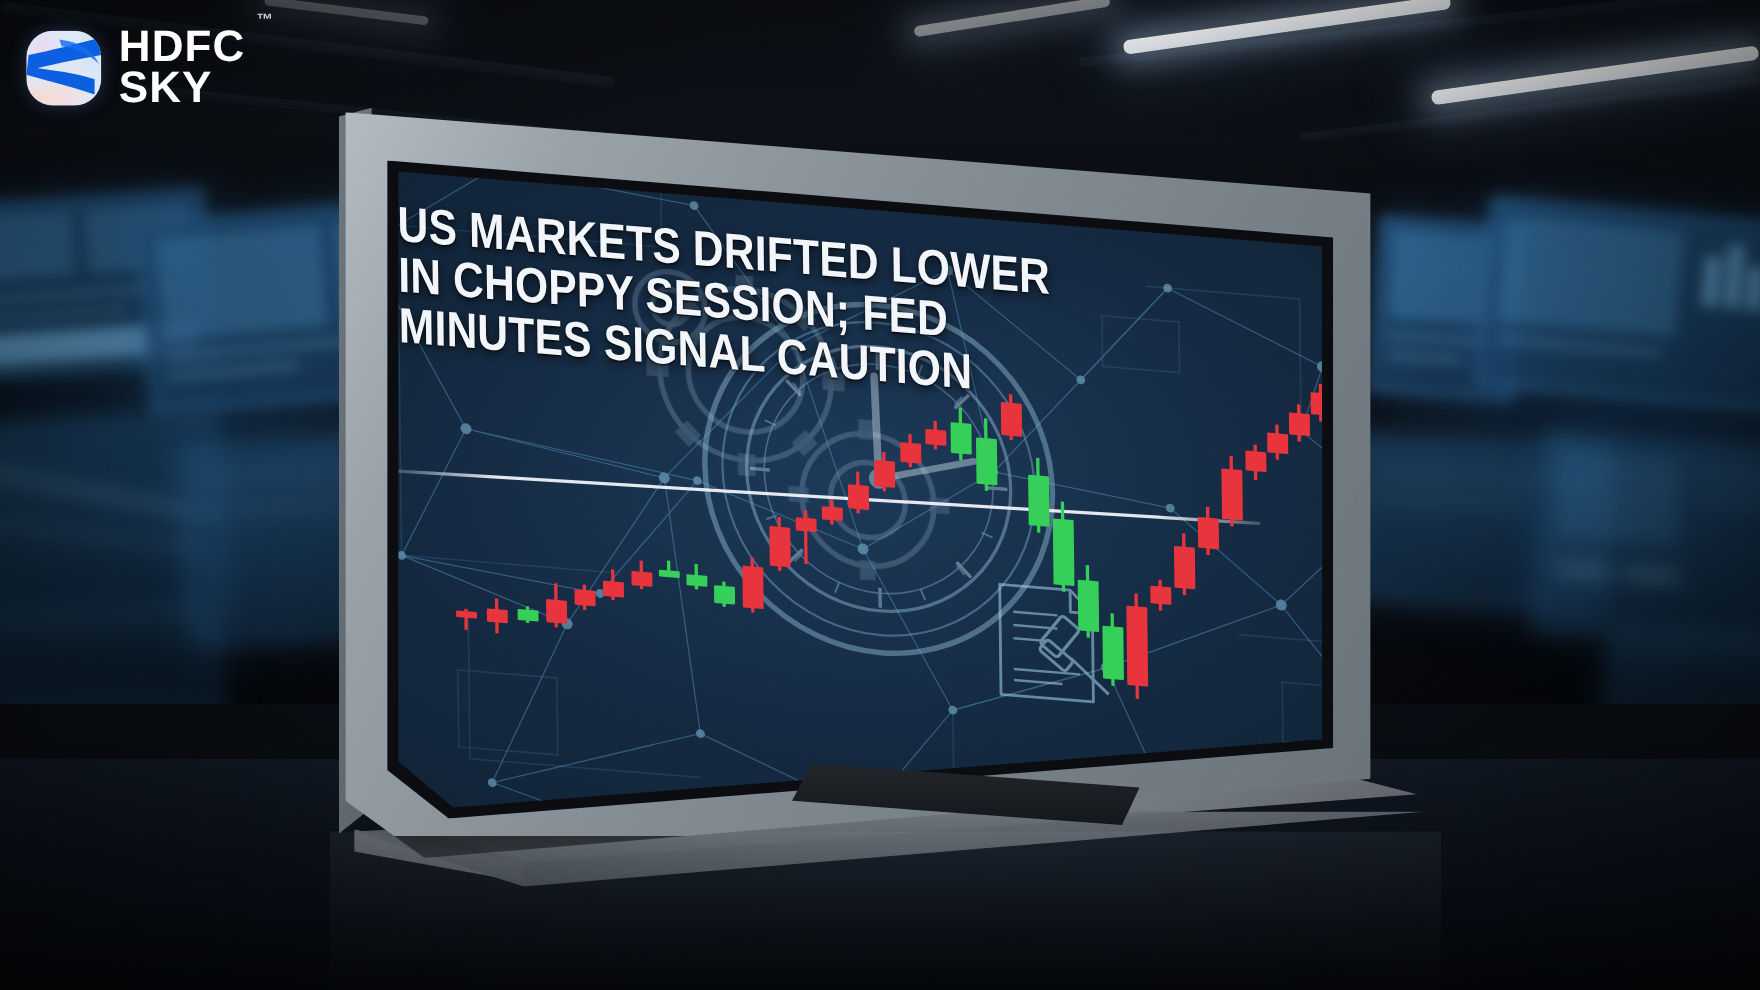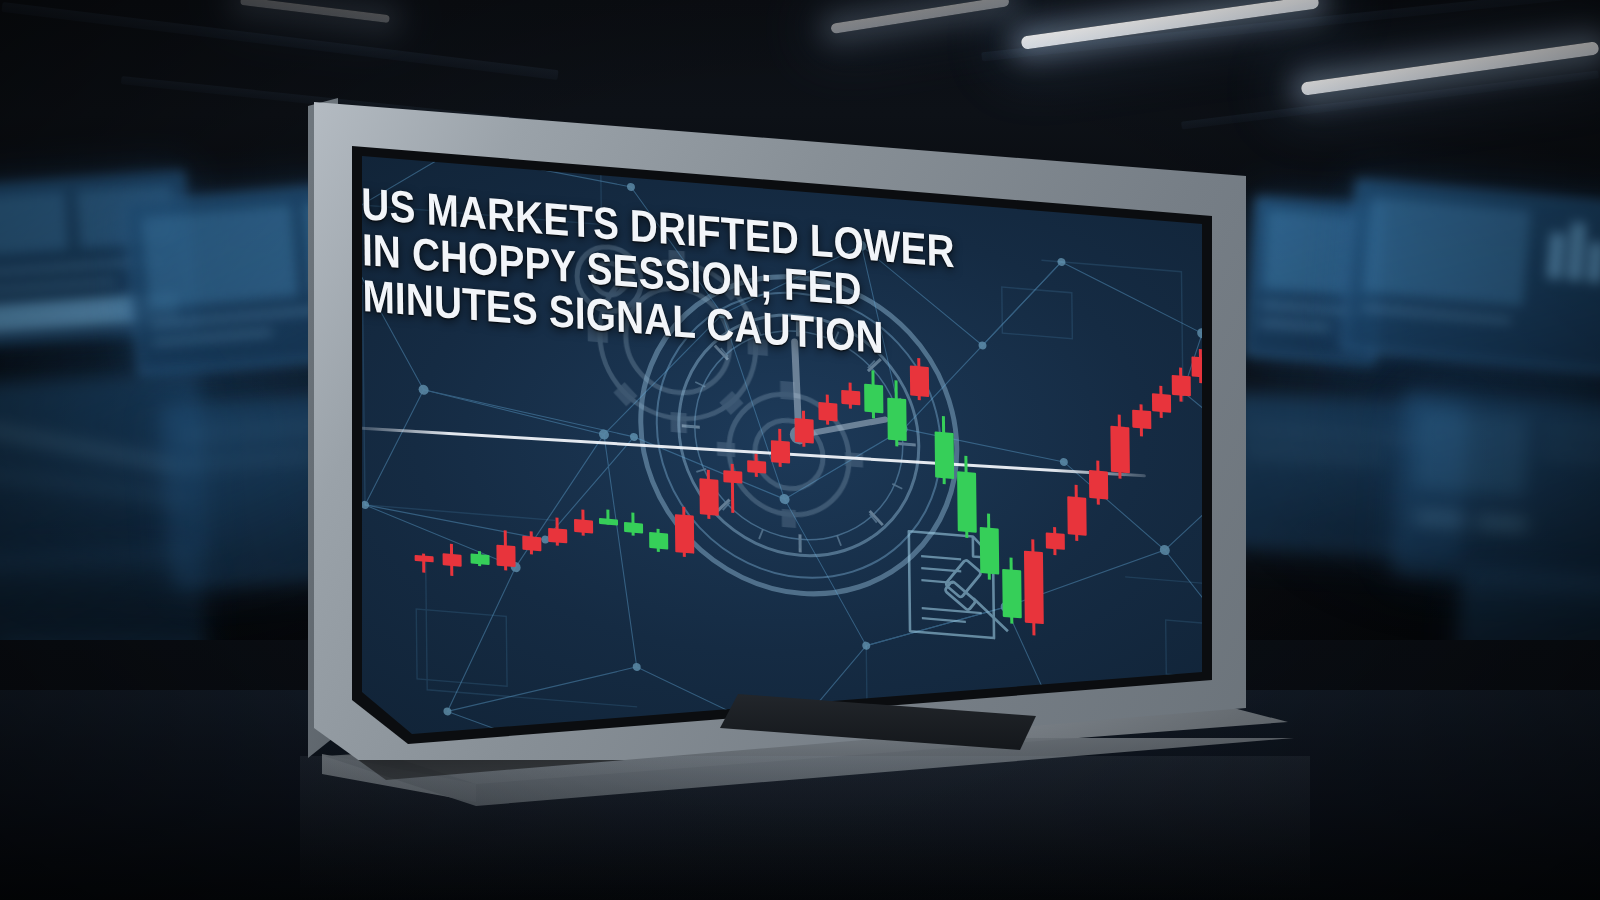--- a/index.html
+++ b/index.html
@@ -212,20 +212,33 @@
       <div class="bar" style="left:76px;top:116px;width:50px;height:10px;"></div>
     </div>
     <div class="bgmon dim" style="left:1460px;top:580px;width:180px;height:110px;transform:rotate(3deg);opacity:.4;"></div>
 
     <div class="bgmon dim" style="left:0px;top:640px;width:200px;height:90px;opacity:.25;"></div>
 
     <div class="floor"></div>
     <div class="glass"></div>
   </div>
 
+  <div class="logo">
+    <div class="logo-mark">
+      <svg class="logo-swoosh" viewBox="0 0 68 68" xmlns="http://www.w3.org/2000/svg" aria-hidden="true">
+        <path d="M2 22 C22 18 44 12 68 6 L68 22 C46 26 26 30 10 34 C24 36 44 38 62 44 L62 58 C38 50 14 44 0 40 Z" fill="#0b5fe0"></path>
+        <path d="M30 8 C48 10 60 18 66 30 C58 22 46 16 32 14 Z" fill="#1a6ff0" opacity=".85"></path>
+      </svg>
+    </div>
+    <div class="logo-text">
+      <span class="l1">HDFC</span>
+      <span class="l2">SKY</span>
+      <span class="logo-tm">™</span>
+    </div>
+  </div>
 
   <div class="monitor-wrap">
 
     <div class="bezel-side"></div>
     <div class="bezel"></div>
     <div class="screen-black"></div>
 
     <div class="screen">
       <div class="screen-inner">
 

